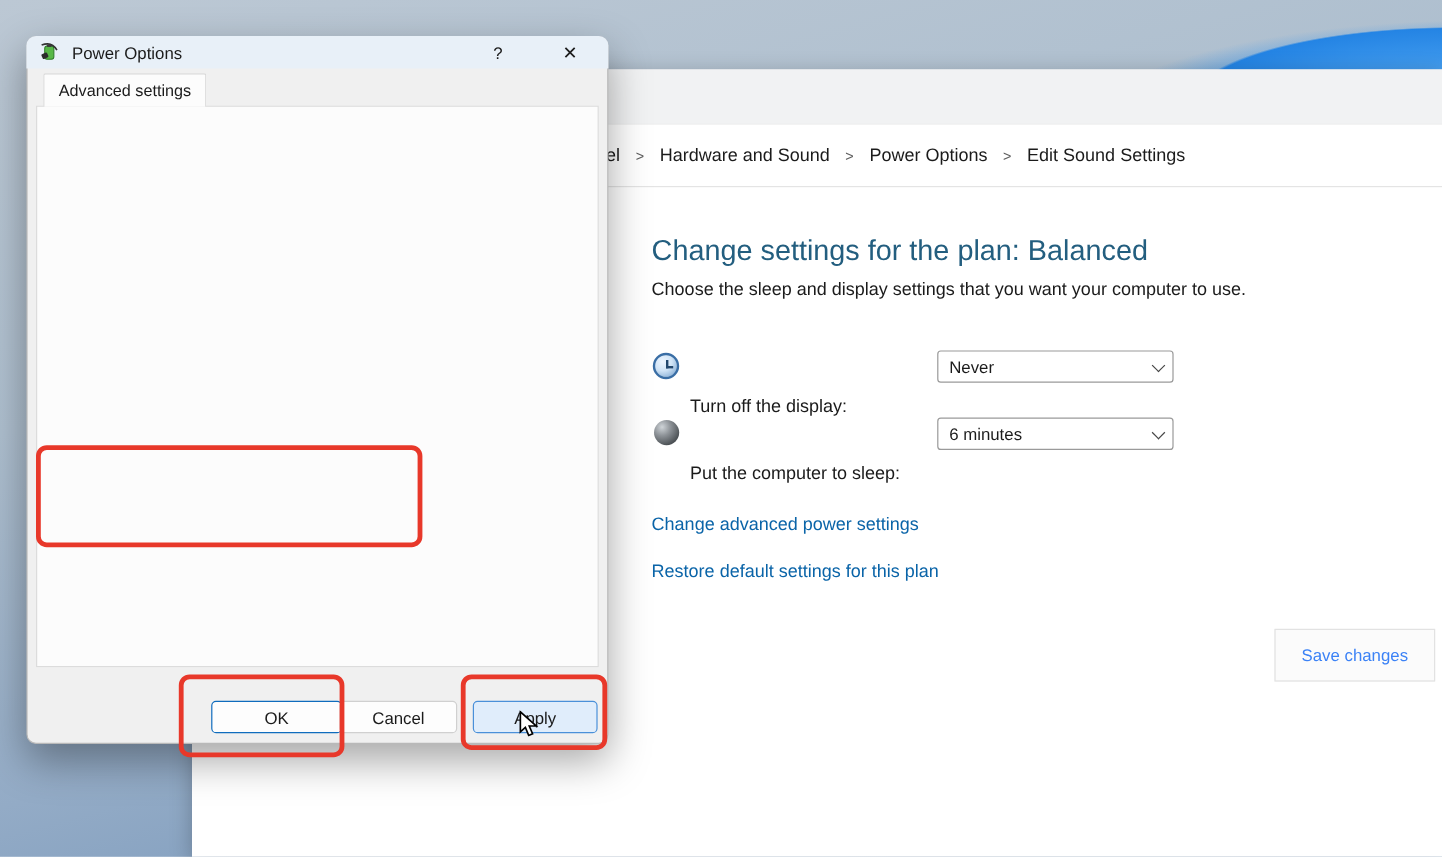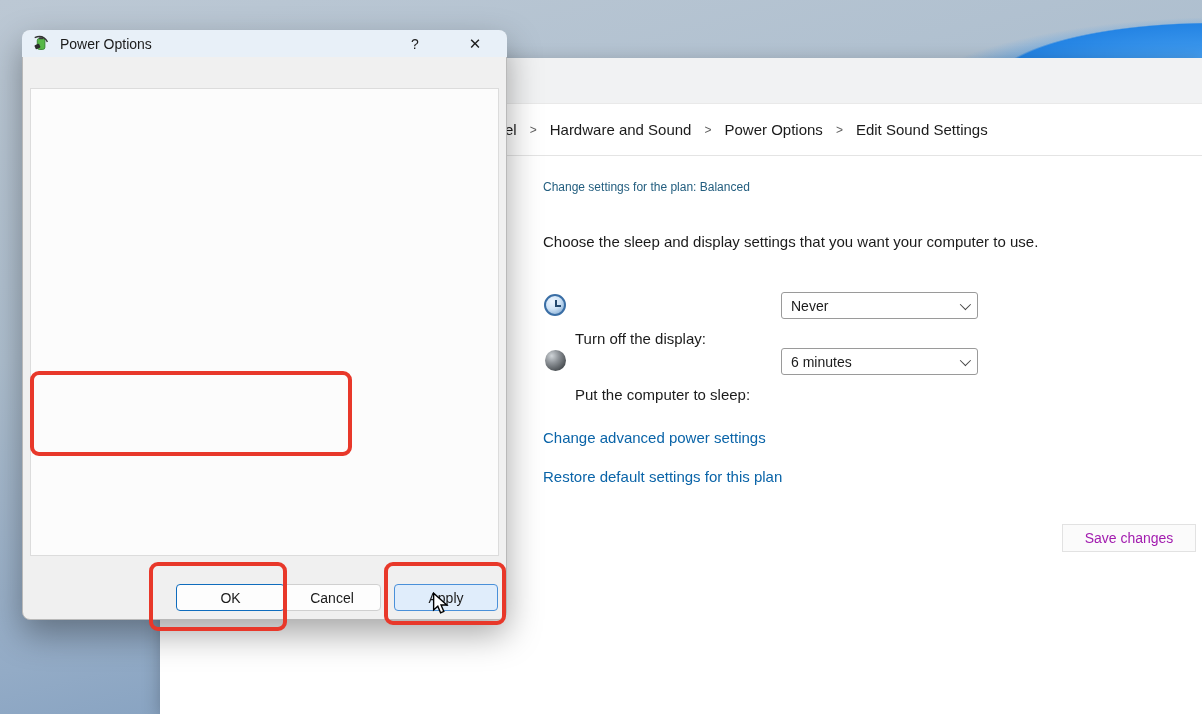--- a/index.html
+++ b/index.html
@@ -15,36 +15,36 @@
   }
 
   
   #cp-window { position:absolute; left:160px; top:58px; width:1042px; height:656px; background:#ffffff; border-top-left-radius:8px; box-shadow:0 4px 18px rgba(0,0,0,.25); }
   #cp-topbar { position:absolute; left:160px; top:58px; width:1042px; height:46px; background:#f1f2f3; border-top-left-radius:8px; border-bottom:1px solid #e9e9e9; }
   #cp-breadcrumb-bar { position:absolute; left:160px; top:104px; width:1042px; height:52px; background:#ffffff; border-bottom:1px solid #e4e4e4; }
   .crumb-row { position:absolute; left:505px; top:121px; display:flex; gap:13px; align-items:center; font-size:15px; color:#1b1b1b; }
   .crumb-sep { color:#5f5f5f; font-size:12px; }
   .crumb { white-space:nowrap; cursor:default; }
 
-  .cp-heading { position:absolute; left:543px; top:180px; font-size:12px; color:#235e7f; }
+  .cp-heading { position:absolute; left:543px; top:196px; font-size:24px; color:#235e7f; }
   .cp-subheading { position:absolute; left:543px; top:233px; font-size:15px; color:#1b1b1b; }
 
   .setting-row-icon { position:absolute; width:22px; height:22px; }
   .clockface { width:22px; height:22px; border-radius:50%; background:radial-gradient(circle at 35% 30%, #eef6ff 0%, #cfe3f6 45%, #6f9cc9 100%); border:2px solid #3a6ea5; position:relative; }
   .clockface::before { content:""; position:absolute; left:9px; top:4px; width:2px; height:7px; background:#23486e; }
   .clockface::after  { content:""; position:absolute; left:9px; top:9px; width:6px; height:2px; background:#23486e; }
   .sphere { width:21px; height:21px; border-radius:50%; background:radial-gradient(circle at 32% 28%, #cfd4d8 0%, #8d9297 35%, #4c5155 75%, #33373a 100%); }
 
   .setting-label { position:absolute; font-size:15px; color:#1b1b1b;margin-top:32px; }
   .dropdown { position:absolute; width:197px; height:27px; background:#ffffff; border:1px solid #9a9a9a; border-radius:3px; display:flex; align-items:center; padding:0 9px; font-size:14px; color:#1b1b1b; cursor:default; }
   .dropdown .chev { margin-left:auto; width:8px; height:8px; border-right:1.6px solid #464646; border-bottom:1.6px solid #464646; transform:rotate(45deg) translateY(-2px); }
 
   .cp-link { position:absolute; left:543px; font-size:15px; color:#0a64a8; cursor:pointer; }
 
-  .save-btn { position:absolute; left:1062px; top:524px; width:134px; height:28px; background:#fbfbfb; border:1px solid #e2e2e2; border-radius:0; font-size:14px; color:#a21caf; display:flex; align-items:center; justify-content:center; }
+  .save-btn { position:absolute; left:1062px; top:524px; width:134px; height:44px; background:#fbfbfb; border:1px solid #e2e2e2; border-radius:0; font-size:14px; color:#3b82f6; display:flex; align-items:center; justify-content:center; }
 
   
   #dlg { position:absolute; left:22px; top:30px; width:485px; height:590px; background:#f0f0f0; border:1px solid #b9b9b9; border-radius:8px; box-shadow:0 14px 34px rgba(0,0,0,.35); }
   #dlg-titlebar { position:absolute; left:22px; top:30px; width:485px; height:27px; background:#e8f0f8; border-top-left-radius:8px; border-top-right-radius:8px; display:flex; align-items:center; }
   .dlg-title { font-size:14px; color:#1b1b1b; margin-left:10px; }
   .titlebar-btn { width:36px; height:26px; display:flex; align-items:center; justify-content:center; font-size:14px; color:#1b1b1b; cursor:default; }
   #dlg-help { position:absolute; left:397px; top:31px; }
   #dlg-close { position:absolute; left:457px; top:31px; font-size:15px; }
 
   .tab { position:absolute; left:36px; top:61px; height:28px; padding:0 12px; background:#fcfcfc; border:1px solid #d9d9d9; border-bottom:none; border-radius:2px 2px 0 0; font-size:13.5px; color:#1b1b1b; display:flex; align-items:center; z-index:3; }
@@ -136,20 +136,21 @@
       <rect x="5" y="4" width="9" height="13" rx="2.5" fill="#57b847" stroke="#2f7d2a"></rect>
       <rect x="7" y="2.5" width="5" height="2.5" rx="1" fill="#3c3c3c"></rect>
       <path d="M2 3 Q12 -1 17 8" fill="none" stroke="#333" stroke-width="1.6"></path>
       <rect x="2" y="11" width="6" height="5" rx="1" fill="#2b2b2b" transform="rotate(-25 5 13)"></rect>
     </svg>
     <span class="dlg-title">Power Options</span>
   </div>
   <div class="titlebar-btn" id="dlg-help">?</div>
   <div class="titlebar-btn" id="dlg-close">✕</div>
 
+  <div class="tab">Advanced settings</div>
   <div class="tab-page"></div>
 
   <svg class="batt" viewBox="0 0 56 58">
     <path d="M4 10 Q26 -6 50 16" fill="none" stroke="#3a3a3a" stroke-width="3.5"></path>
     <rect x="16" y="10" width="7" height="5" rx="1.5" fill="#4a4a4a"></rect>
     <rect x="12" y="13" width="26" height="40" rx="6" fill="#6cc75b" stroke="#2f7d2a" stroke-width="2"></rect>
     <rect x="16" y="17" width="6" height="32" rx="3" fill="#a9e49a"></rect>
     <rect x="26" y="17" width="5" height="32" rx="2.5" fill="#46a83a"></rect>
     <g transform="rotate(-28 14 40)">
       <rect x="4" y="34" width="20" height="13" rx="3" fill="#2d2d2d"></rect>

